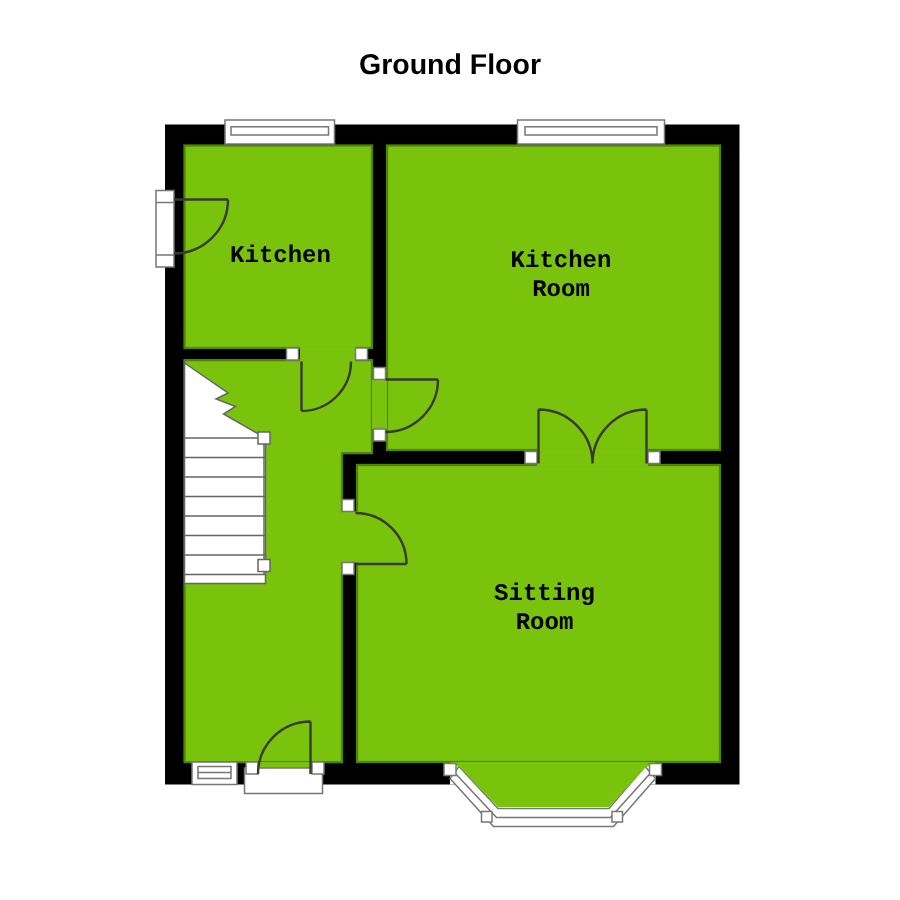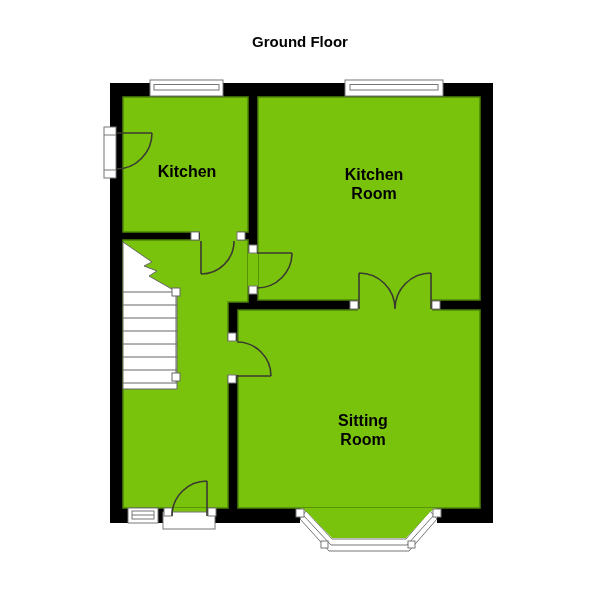--- a/index.html
+++ b/index.html
@@ -1,27 +1,27 @@
 <!DOCTYPE html>
 <html style="--c-background: #FFFFFF; --c-wall: #000000; --c-floor: #7AC30D; --c-floor-outline: #4E8409; --c-line: #3A3A30; --c-frame: #777777; --c-fixture: #FFFFFF; --c-text: #000000;"><head>
 <meta charset="utf-8">
 <style>
   html,body{margin:0;padding:0;background:var(--c-background,#fff);}
   body{width:600px;height:600px;position:relative;overflow:hidden;
        font-family:"Liberation Sans", sans-serif;}
   .plan{position:absolute;left:0;top:0;width:600px;height:600px;}
   .plan svg{position:absolute;left:0;top:0;}
   .title{position:absolute;left:0;top:33px;width:600px;text-align:center;
-         font-size:15px;font-weight:bold;color:var(--c-text,#000);}
+         font-size:19px;font-weight:bold;color:var(--c-text,#000);}
   .room-label{position:absolute;transform:translate(-50%,-50%);
               font-size:16px;line-height:19px;font-weight:bold;
-              color:var(--c-text,#000);text-align:center;white-space:pre-line;}
+              color:var(--c-text,#000);text-align:center;white-space:pre-line;font-family:Liberation Mono, monospace;}
   .lbl-kitchen{left:187px;top:171px;}
   .lbl-dining{left:374px;top:184px;}
-  .lbl-sitting{left:363px;top:406px;margin-top:24px;}
+  .lbl-sitting{left:363px;top:406px;}
   
   .wall{fill:var(--c-wall,#000);}
   .clear{fill:var(--c-background,#fff);}
   .floor{fill:var(--c-floor,#7AC30D);}
   .floor-edged{fill:var(--c-floor,#7AC30D);stroke:var(--c-floor-outline,#4E8409);stroke-width:1.5;}
   .fixture{fill:var(--c-fixture,#fff);stroke:var(--c-frame,#777);stroke-width:1;}
   .frame-line{fill:none;stroke:var(--c-frame,#777);stroke-width:1;}
   .stair{fill:var(--c-fixture,#fff);stroke:#666;stroke-width:1;}
   .stair-line{fill:none;stroke:#666;stroke-width:1;}
   .door{fill:none;stroke:var(--c-line,#3A3A30);stroke-width:1.6;}

